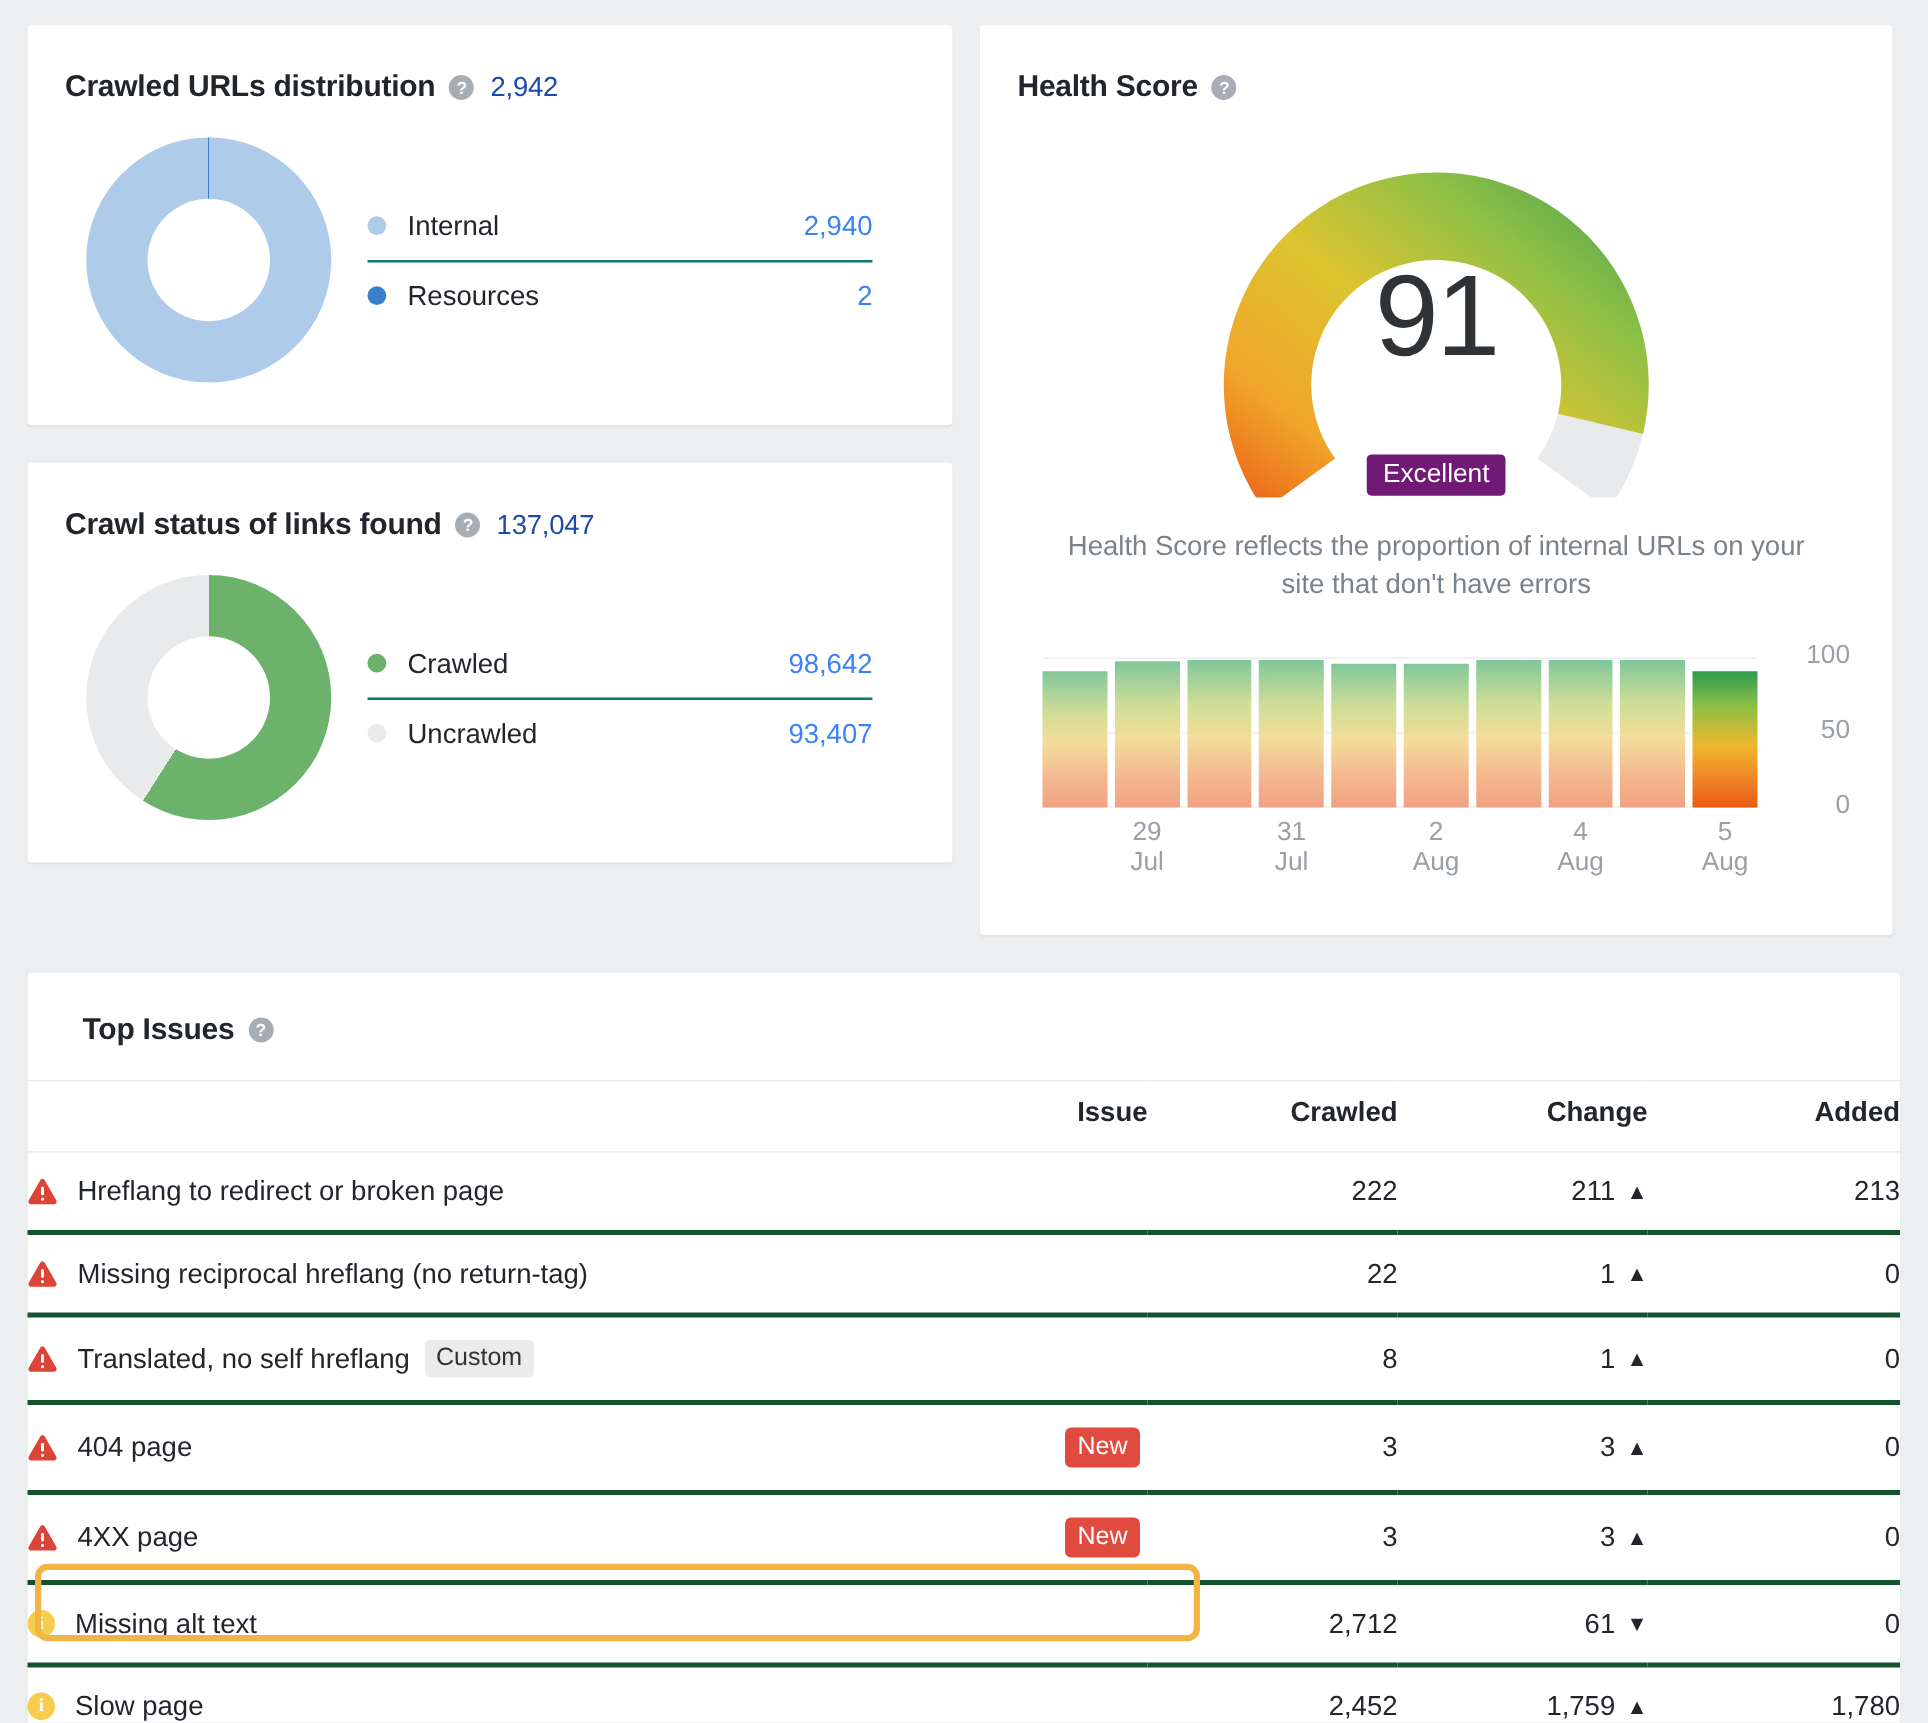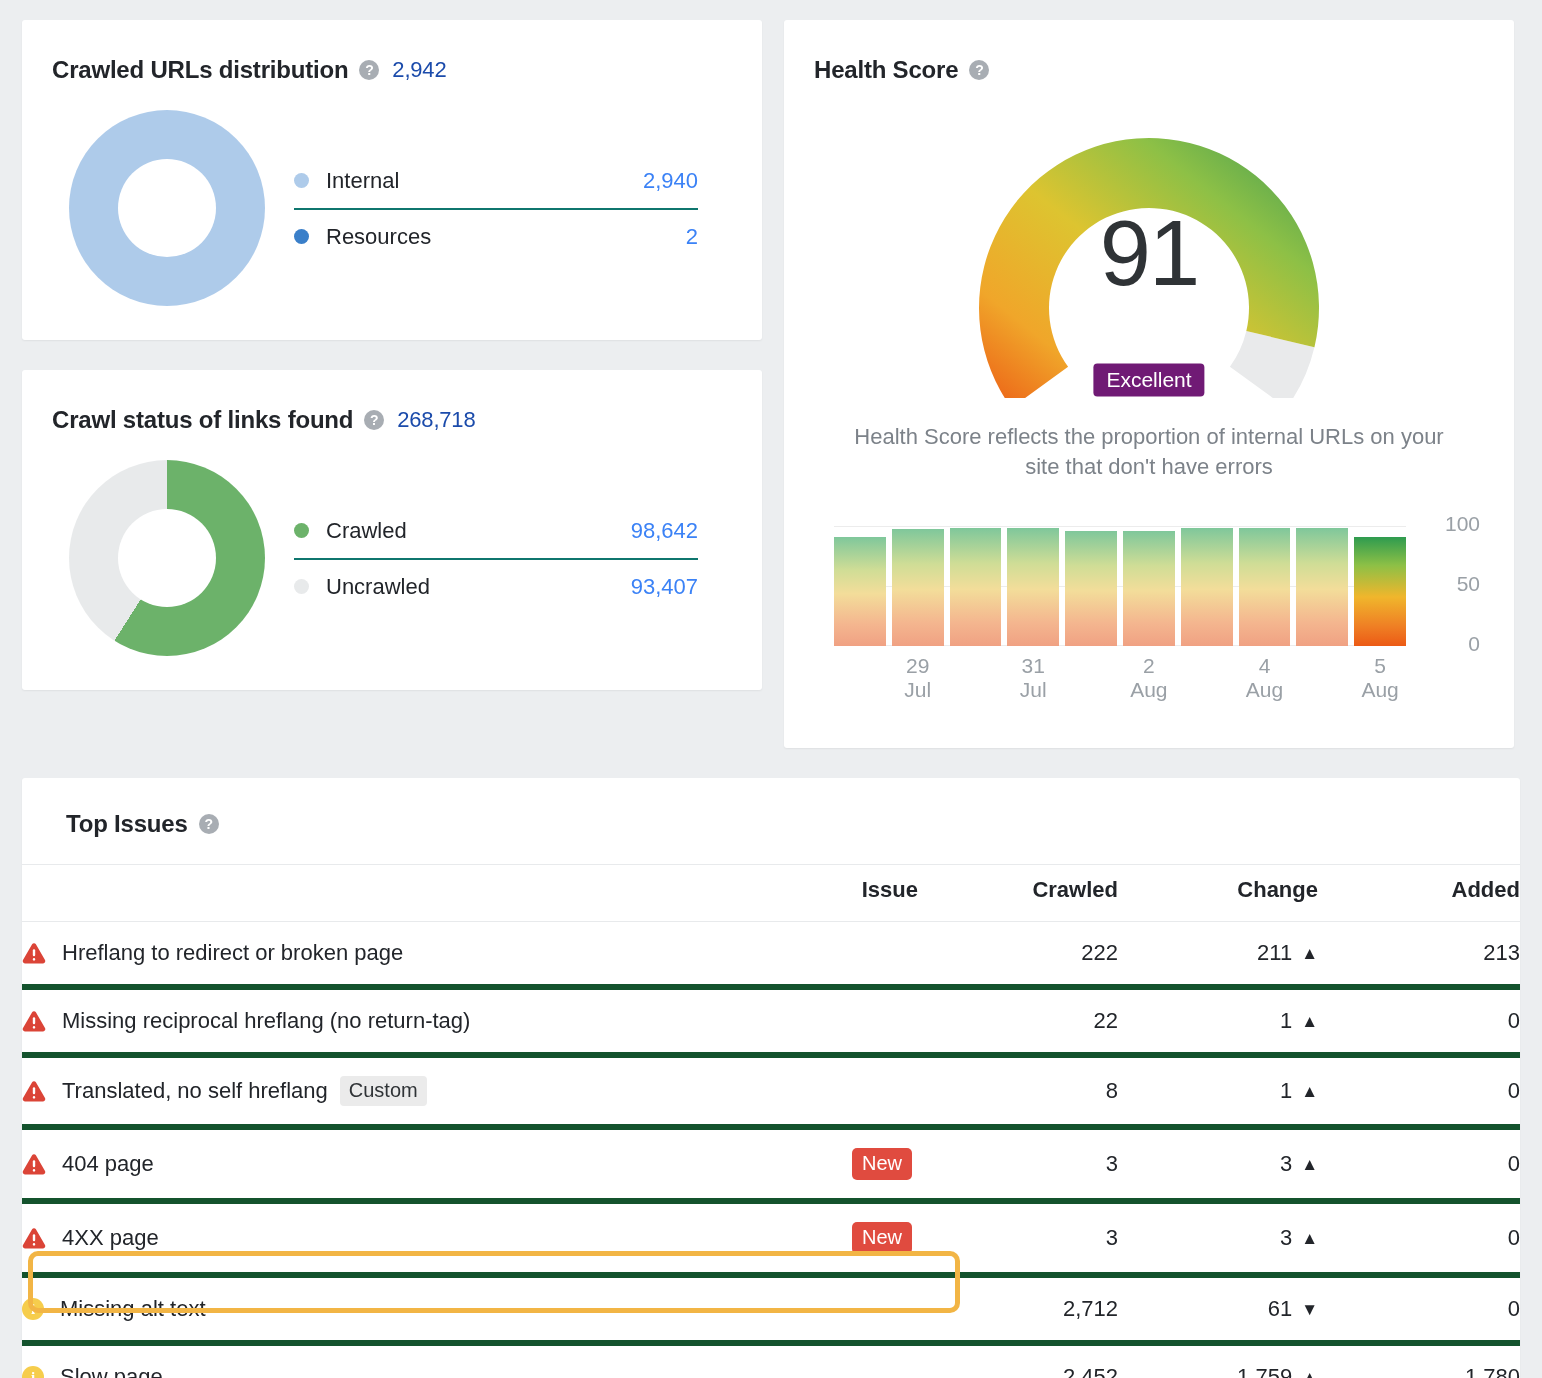--- a/index.html
+++ b/index.html
@@ -99,21 +99,21 @@
   table.issues th, table.issues td { font-size: 22px; }
   table.issues th {
     font-weight: bold; color: #22252a; text-align: right;
     padding: 12px 0 18px 0; border-top: 1px solid #e8eaec; border-bottom: 1px solid #e8eaec;
   }
   th.col-issue { text-align: left; padding-left: 30px; }
   th.col-crawled { width: 200px; padding-right: 44px; }
   th.col-change { width: 200px; padding-right: 42px; }
   th.col-added { width: 202px; padding-right: 58px; }
 
-  table.issues td { padding: 18px 0; border-bottom: 6px solid #14532d; color: #22252a; }
+  table.issues td { padding: 18px 0; border-bottom: 4px solid #14532d; color: #22252a; }
   td.c-issue { padding-left: 30px; }
   td.c-num { text-align: right; padding-right: 44px; }
   td.c-change { text-align: right; padding-right: 42px; }
   td.c-added { text-align: right; padding-right: 58px; }
 
   .issue-cell { display: flex; align-items: center; }
   .issue-text { margin-left: 16px; }
 
   .warn-icon { width: 24px; height: 22px; flex: none; }
   .info-icon {
@@ -176,21 +176,21 @@
               <span class="legend-val">2</span>
             </div>
           </div>
         </div>
       </div>
 
       <div class="card donut-card">
         <div class="card-title">
           <span>Crawl status of links found</span>
           <span class="help-icon">?</span>
-          <span class="title-count">268,718</span>
+          <span class="title-count">137,047</span>
         </div>
         <div class="donut-body">
           <div class="donut-wrap">
             <div class="donut" id="donut2" style="background: conic-gradient(rgb(108, 178, 106) 0deg, rgb(108, 178, 106) 212.465deg, rgb(232, 234, 235) 212.465deg, rgb(232, 234, 235) 360deg);"></div>
           </div>
           <div class="legend">
             <div class="legend-row">
               <span class="dot" id="dot2a" style="background: rgb(108, 178, 106);"></span>
               <span class="legend-label">Crawled</span>
               <span class="legend-val">98,642</span>

